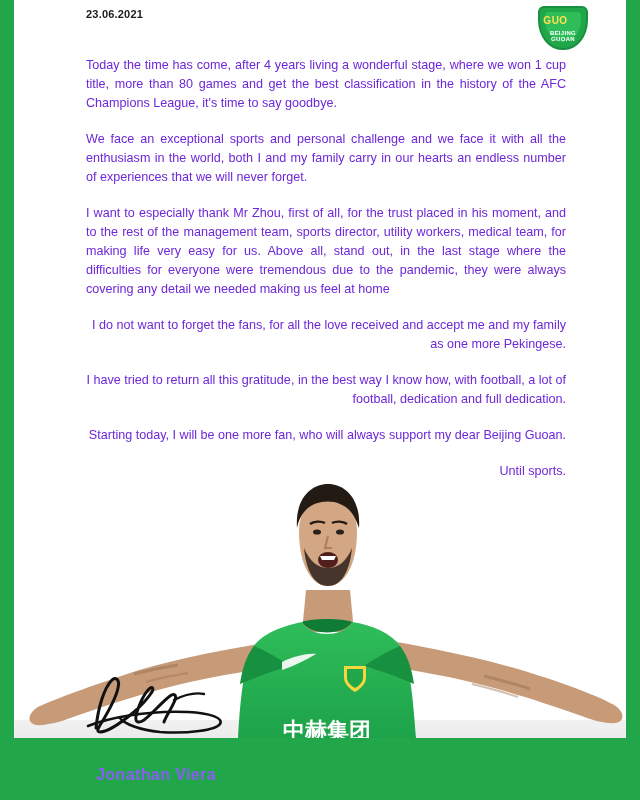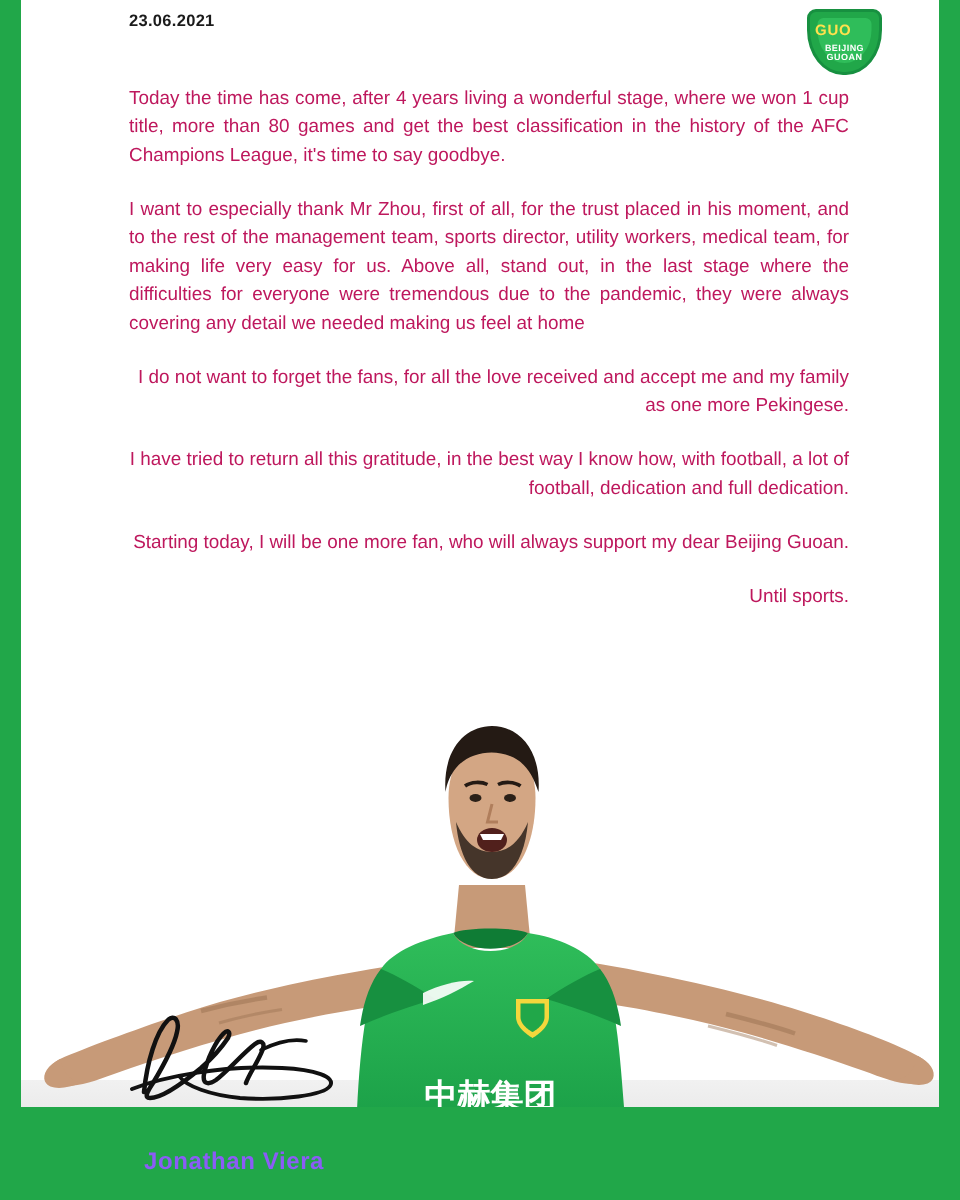--- a/index.html
+++ b/index.html
@@ -122,21 +122,21 @@
   .letter {
     position: absolute;
     left: 72px;
     top: 56px;
     width: 480px;
   }
   .letter p {
     margin: 0 0 17px 0;
     font-size: 12.6px;
     line-height: 19px;
-    color: #be185d;
+    color: #6d28d9;
     text-align: justify;
     font-family: "Liberation Sans", sans-serif;
   }
   .letter p.nojustify {
     text-align: right;
   }
   
   .photo {
     position: absolute;
     left: 14px;
@@ -176,20 +176,21 @@
 
     <div class="crest">
       <div class="shield"></div>
       <div class="inner"></div>
       <div class="txt-top">GUO</div>
       <div class="txt-bot">BEIJING GUOAN</div>
     </div>
 
     <div class="letter">
       <p>Today the time has come, after 4 years living a wonderful stage, where we won 1 cup title, more than 80 games and get the best classification in the history of the AFC Champions League, it's time to say goodbye.</p>
+      <p>We face an exceptional sports and personal challenge and we face it with all the enthusiasm in the world, both I and my family carry in our hearts an endless number of experiences that we will never forget.</p>
       <p>I want to especially thank Mr Zhou, first of all, for the trust placed in his moment, and to the rest of the management team, sports director, utility workers, medical team, for making life very easy for us. Above all, stand out, in the last stage where the difficulties for everyone were tremendous due to the pandemic, they were always covering any detail we needed making us feel at home</p>
       <p class="nojustify">I do not want to forget the fans, for all the love received and accept me and my family as one more Pekingese.</p>
       <p class="nojustify">I have tried to return all this gratitude, in the best way I know how, with football, a lot of football, dedication and full dedication.</p>
       <p class="nojustify">Starting today, I will be one more fan, who will always support my dear Beijing Guoan.</p>
       <p class="nojustify">Until sports.</p>
     </div>
   </div>
 
   <svg class="photo" viewBox="0 0 612 330" xmlns="http://www.w3.org/2000/svg">
     <defs>

